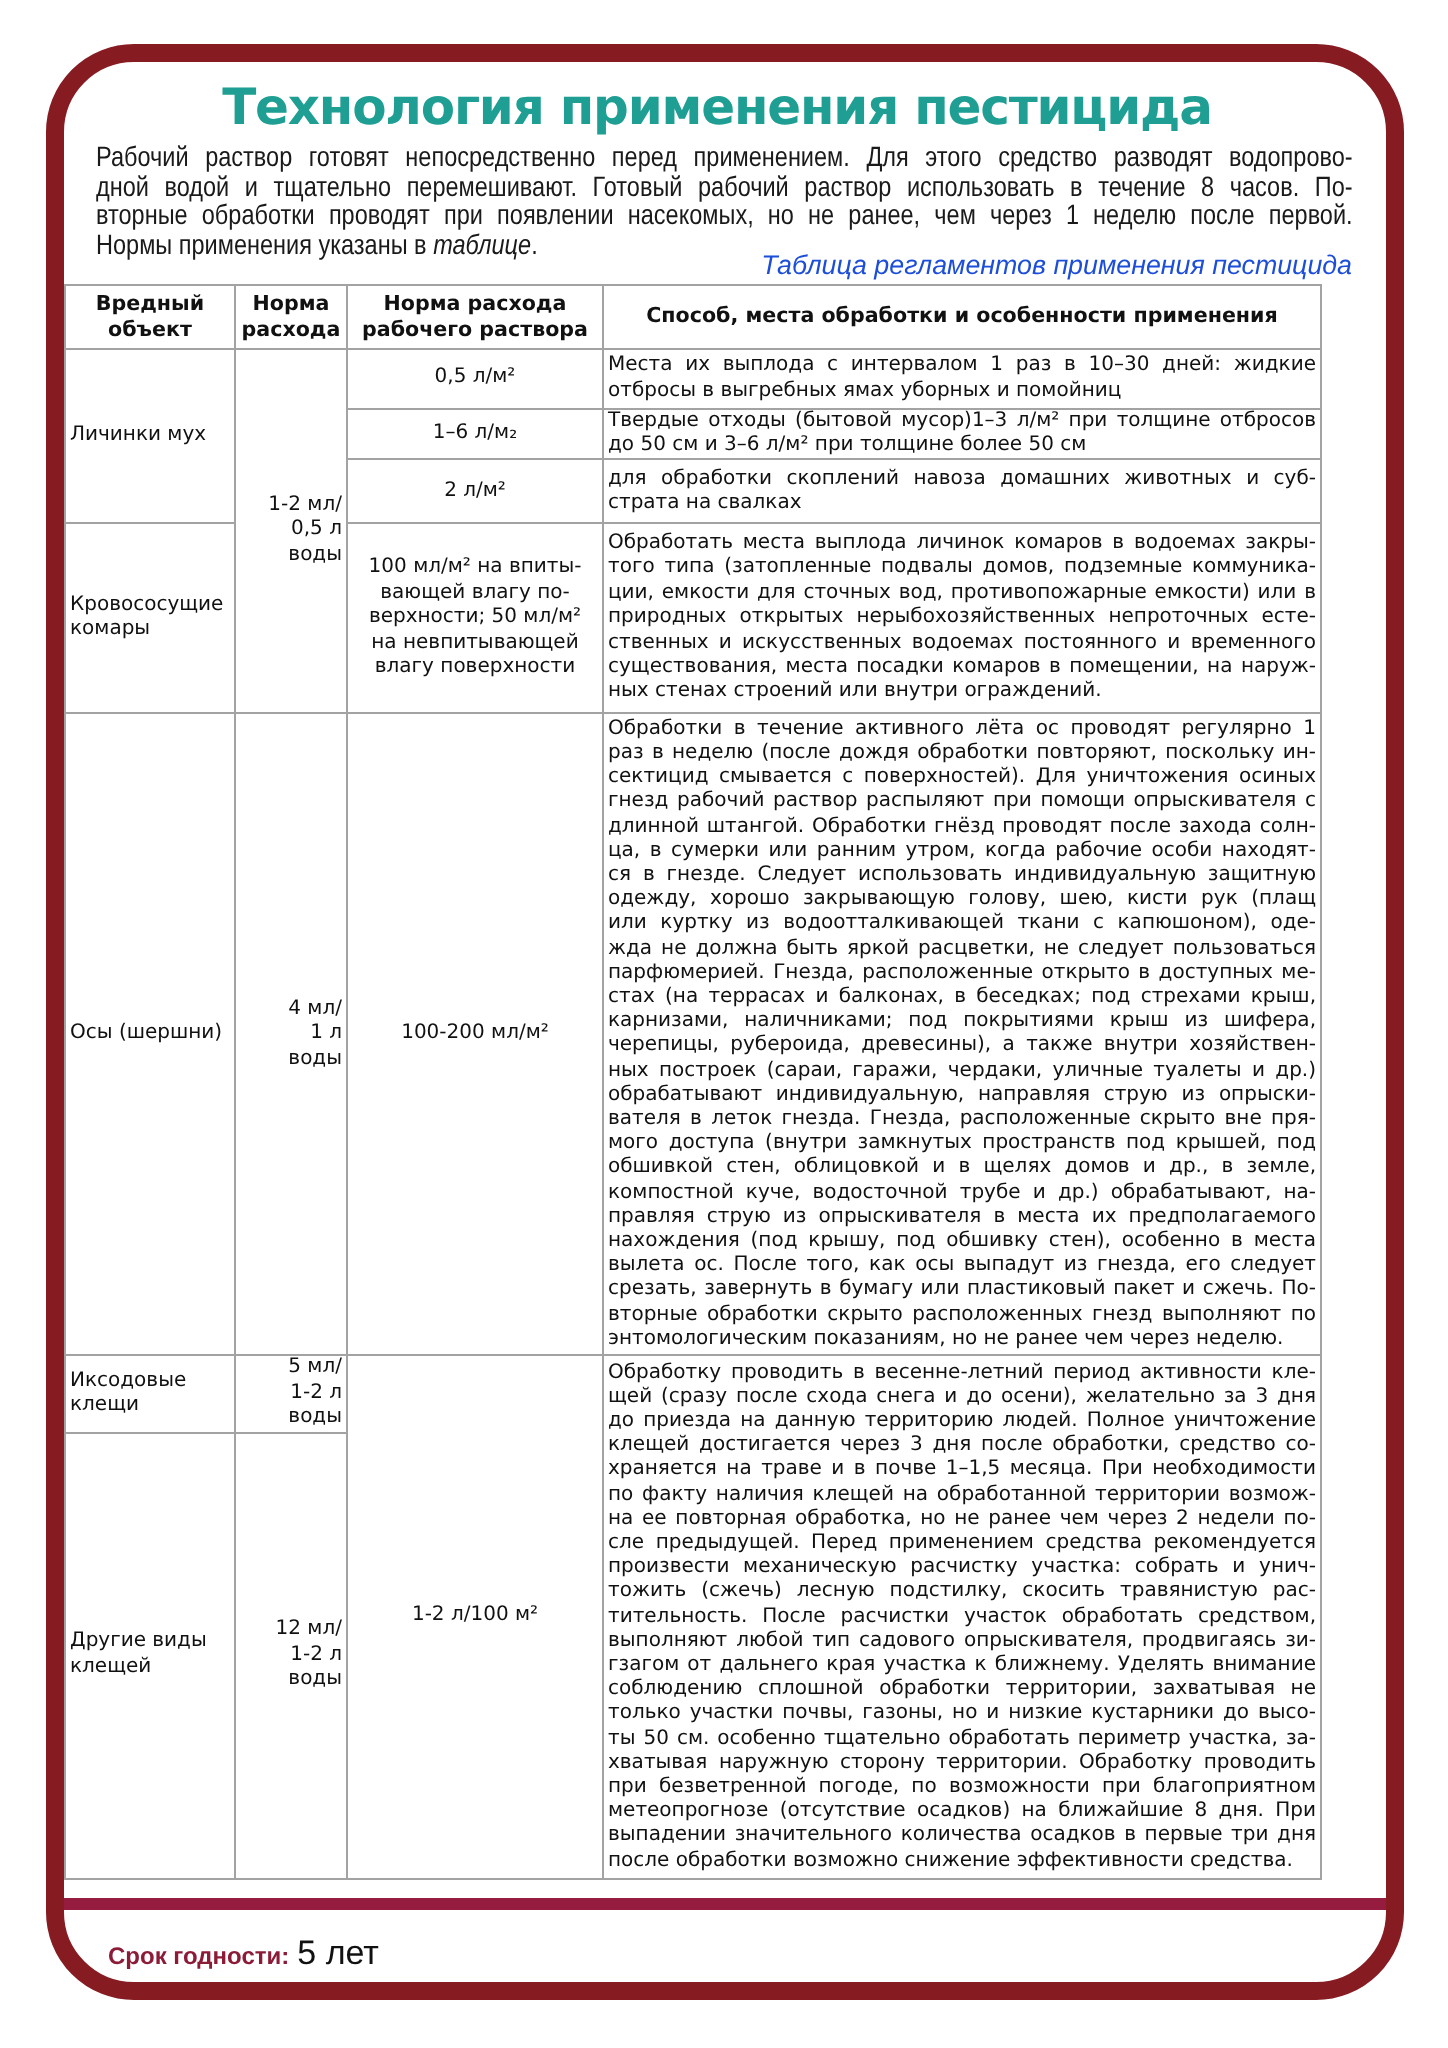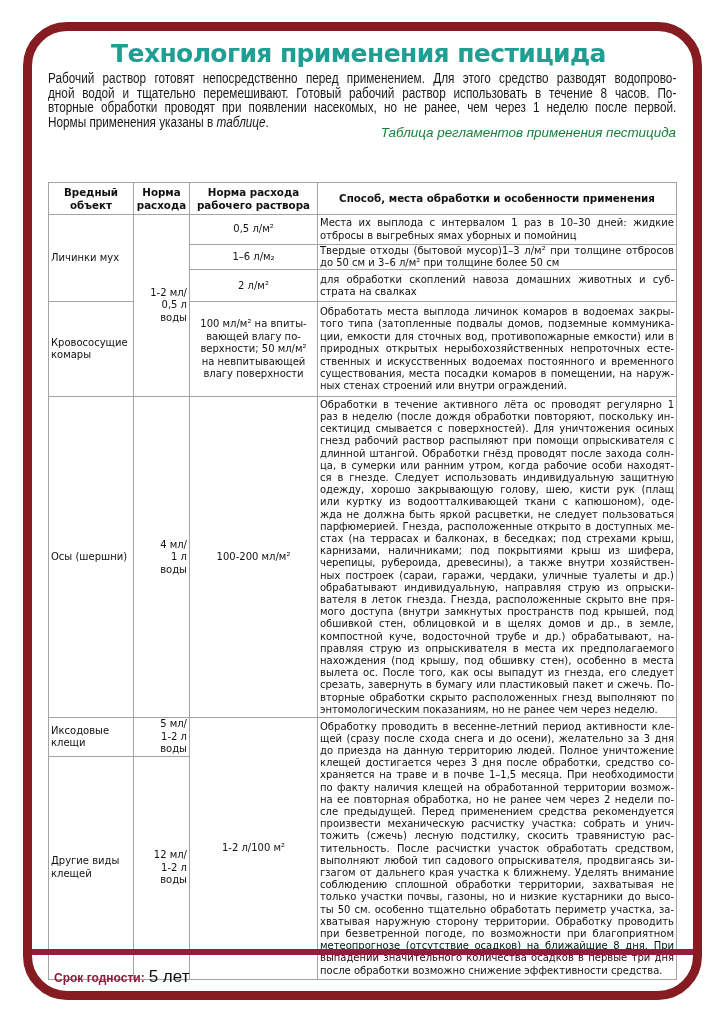--- a/index.html
+++ b/index.html
@@ -20,26 +20,26 @@
     position:absolute; left:48px; top:71px; width:748px;
     transform:scaleX(0.84); transform-origin:0 0;
     font-family:"Liberation Sans", sans-serif; font-size:14px; line-height:14.6px; color:#1a1a1a;
   }
   .just-all .ln { text-align:justify; text-align-last:justify; }
   .intro-last { text-align:left; }
   .intro-last i { font-style:italic; }
 
   .caption {
     position:absolute; right:48px; top:125px;
-    font-family:"Liberation Sans", sans-serif; font-style:italic; font-size:13.4px; line-height:16px; color:#15803d;
+    font-family:"Liberation Sans", sans-serif; font-style:italic; font-size:13.4px; line-height:16px; color:#1d4ed8;
   }
 
   table.reg {
-    position:absolute; left:48px; top:142px; width:628px;
-    border-collapse:collapse; table-layout:fixed;margin-top:40px;
+    position:absolute; left:32px; top:142px; width:628px;
+    border-collapse:collapse; table-layout:fixed;
   }
   table.reg th, table.reg td {
     border:1px solid #a3a3a3; padding:0 2px; vertical-align:middle;
     font-family:"DejaVu Sans", sans-serif; color:#111111;
   }
   table.reg th {
     font-weight:bold; font-size:10.3px; line-height:12.5px; text-align:center; white-space:pre-line;
   }
   .c-pest { font-size:10px; line-height:12.5px; text-align:left; white-space:pre-line; }
   .c-dose { font-size:10px; line-height:12.5px; text-align:right; white-space:pre-line; }

